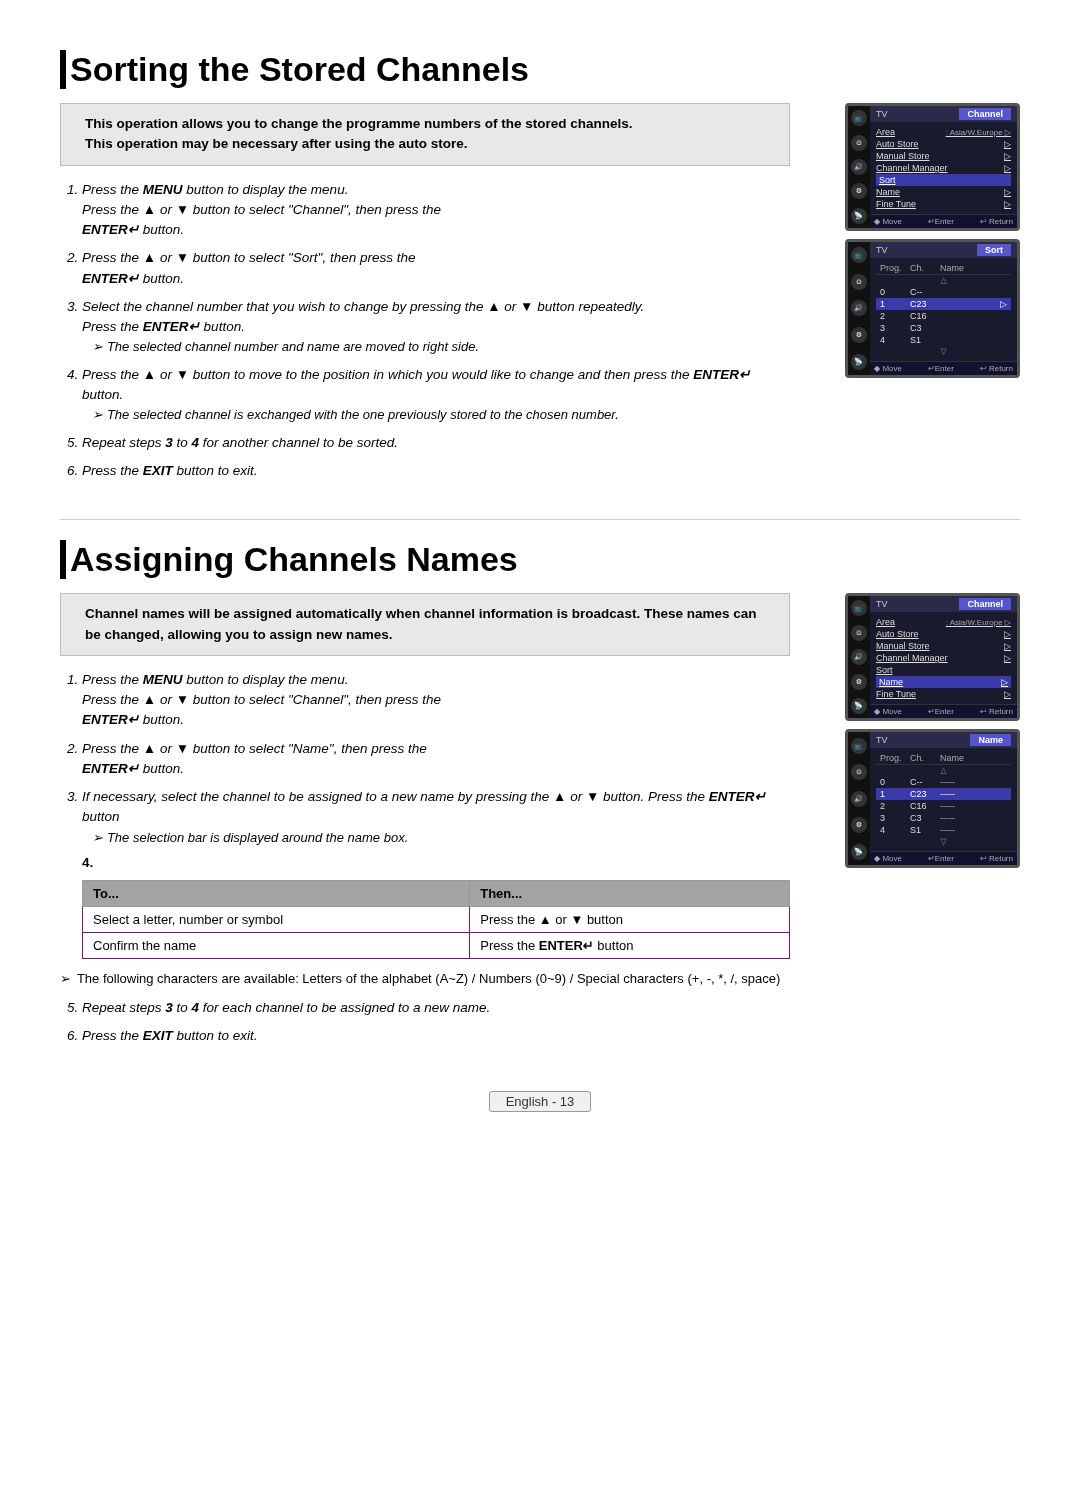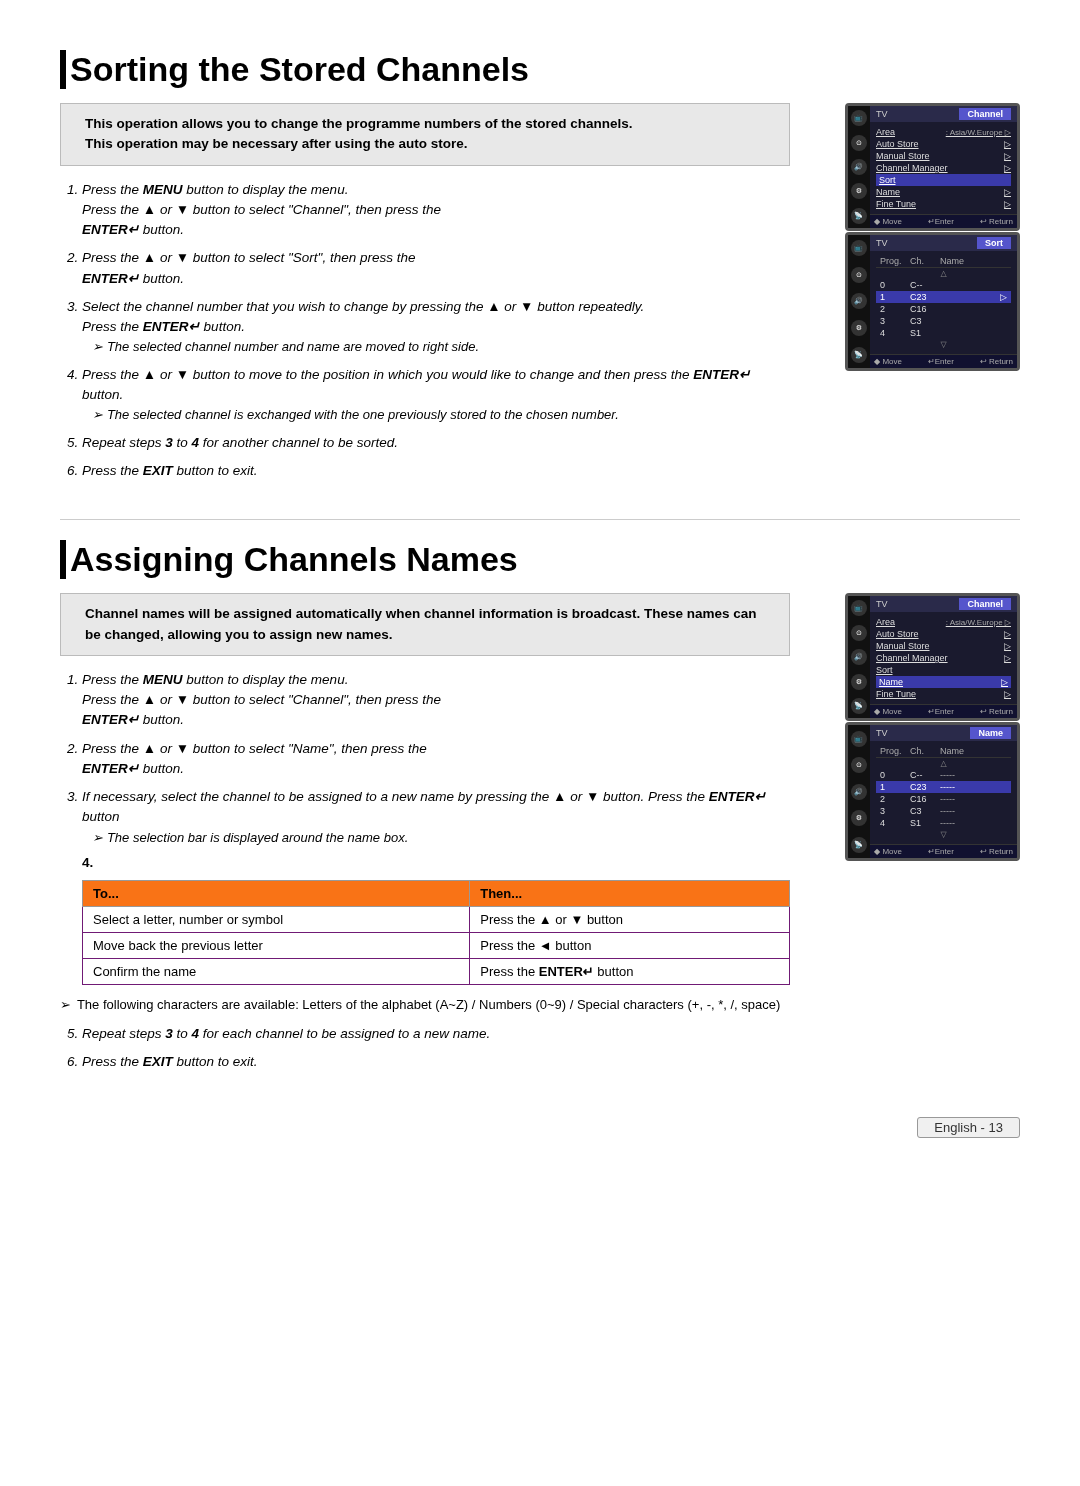--- a/index.html
+++ b/index.html
@@ -43,21 +43,21 @@
 
     .text-col {
       flex: 1;
     }
 
     .diagram-col {
       width: 210px;
       flex-shrink: 0;
       display: flex;
       flex-direction: column;
-      gap: 1px;
+      gap: 8px;
       padding-left: 35px;
     }
 
     
     ol {
       padding-left: 22px;
       margin-bottom: 8px;
     }
     ol li {
       margin-bottom: 8px;
@@ -183,21 +183,21 @@
     }
 
     
     .assignment-table {
       width: 100%;
       border-collapse: collapse;
       font-size: 13px;
       margin: 10px 0;
     }
     .assignment-table th {
-      background: #f97316;
+      background: #a3a3a3;
       border: 1px solid #999;
       padding: 5px 10px;
       text-align: left;
       font-weight: bold;
     }
     .assignment-table td {
       border: 1px solid #701a75;
       padding: 5px 10px;
       vertical-align: top;
     }
@@ -206,21 +206,21 @@
     .bottom-note {
       font-size: 13px;
       margin: 8px 0 8px 0;
       line-height: 1.6;
       display: flex;
       gap: 6px;
     }
 
     
     .page-footer {
-      text-align: right;
+      text-align: center;
       margin-top: 40px;
       font-size: 13px;
       color: #333;
     }
     .page-footer span {
       border: 1px solid #999;
       border-radius: 3px;
       padding: 2px 16px;
       background: #f0f0f0;
     }
@@ -426,24 +426,20 @@
             <th>To...</th>
             <th>Then...</th>
           </tr>
         </thead>
         <tbody>
           <tr>
             <td>Select a letter, number or symbol</td>
             <td>Press the ▲ or ▼ button</td>
           </tr>
           <tr>
-            <td>Move back the previous letter</td>
-            <td>Press the ◄ button</td>
-          </tr>
-          <tr>
             <td>Confirm the name</td>
             <td>Press the <b>ENTER↵</b> button</td>
           </tr>
         </tbody>
       </table>
     </div>
 
     <div class="bottom-note">
       <span>➢</span>
       <span>The following characters are available: Letters of the alphabet (A~Z) / Numbers (0~9) / Special characters (+, -, *, /, space)</span>

